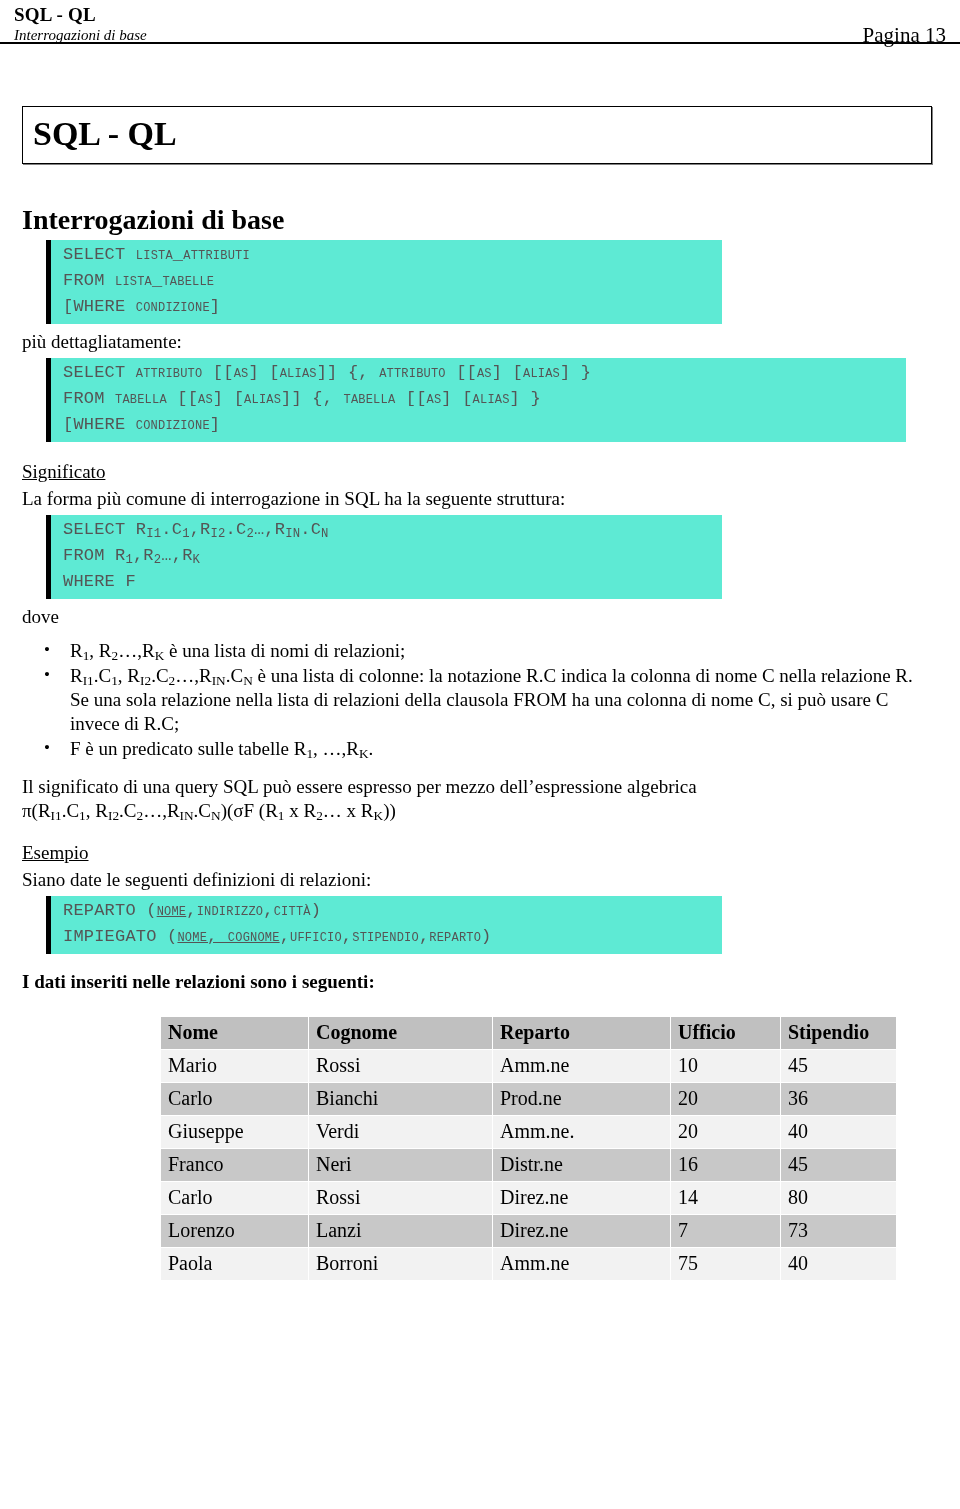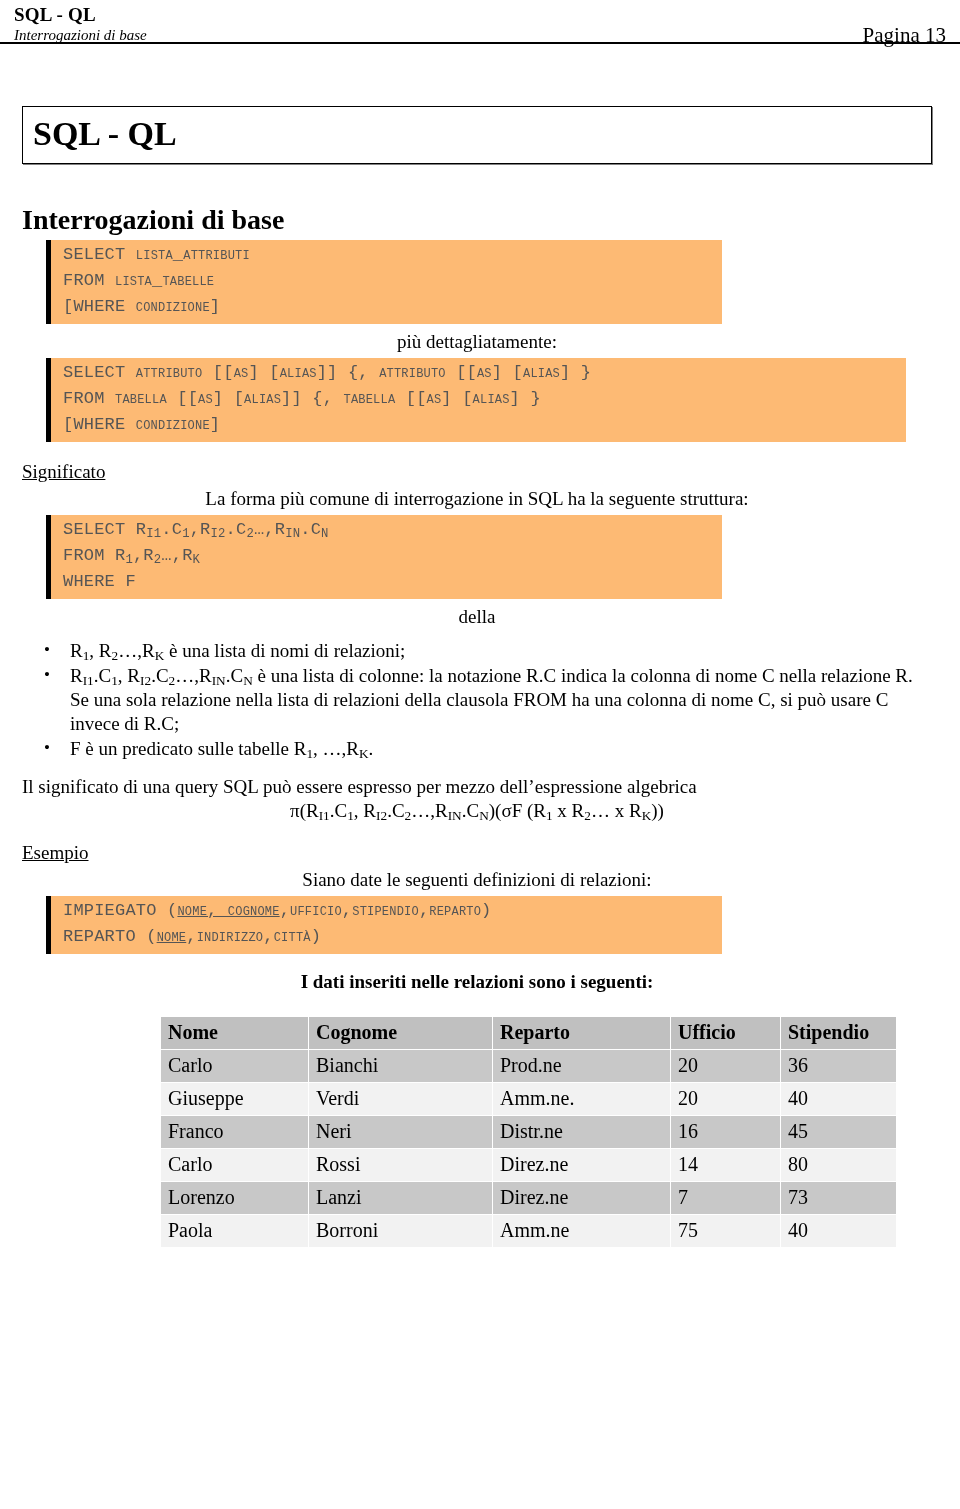--- a/index.html
+++ b/index.html
@@ -81,31 +81,30 @@
     margin: 14px 0 2px 0;
     line-height: 23px;
     display: inline-block;
   }
 
   
   p.para {
     font-size: 19px;
     line-height: 24px;
     margin: 6px 0 2px 0;
-    text-align: center;
   }
   p.para.tight { margin: 2px 0 0 0; }
   p.justify {
     text-align: justify;
     text-justify: inter-word;
   }
 
   
   .code-block {
-    background: #fdba74;
+    background: #5eead4;
     border-left: 5px solid #000000;
     padding: 2px 6px 4px 12px;
     margin: 4px 0 4px 24px;
     font-family: "Liberation Mono", "DejaVu Sans Mono", monospace;
     font-size: 17px;
     line-height: 26px;
     color: #555555;
     letter-spacing: 0.2px;
     white-space: nowrap;
   }
@@ -220,21 +219,21 @@
   <div class="sub-h">Significato</div>
   <p class="para tight">La forma più comune di interrogazione in SQL ha la seguente struttura:</p>
 
   <div class="code-block cb-narrow">
     <span class="line"><span>SELECT R</span><sub>I1</sub><span>.C</span><sub>1</sub><span>,R</span><sub>I2</sub><span>.C</span><sub>2</sub><span>…,R</span><sub>IN</sub><span>.C</span><sub>N</sub></span>
     <span class="line"><span>FROM R</span><sub>1</sub><span>,R</span><sub>2</sub><span>…,R</span><sub>K</sub></span>
     <span class="line">WHERE F</span>
   </div>
 
   
-  <p class="para">della</p>
+  <p class="para">dove</p>
 
   <ul class="bullets">
     <li>
       <span>R</span><sub>1</sub><span>, R</span><sub>2</sub><span>…,R</span><sub>K</sub><span> è una lista di nomi di relazioni;</span>
     </li>
     <li>
       <span>R</span><sub>I1</sub><span>.C</span><sub>1</sub><span>, R</span><sub>I2</sub><span>.C</span><sub>2</sub><span>…,R</span><sub>IN</sub><span>.C</span><sub>N</sub><span> è una lista di colonne: la notazione R.C indica la colonna di nome C nella relazione R. Se una sola relazione nella lista di relazioni della clausola FROM ha una colonna di nome C, si può usare C invece di R.C;</span>
     </li>
     <li>
       <span>F è un predicato sulle tabelle R</span><sub>1</sub><span>, …,R</span><sub>K</sub><span>.</span>
@@ -243,22 +242,22 @@
 
   
   <p class="para justify" style="margin-top:14px;">Il significato di una query SQL può essere espresso per mezzo dell’espressione algebrica</p>
   <p class="para inline-math" style="margin-top:-2px;"><span>π(R</span><sub>I1</sub><span>.C</span><sub>1</sub><span>, R</span><sub>I2</sub><span>.C</span><sub>2</sub><span>…,R</span><sub>IN</sub><span>.C</span><sub>N</sub><span>)(σF (R</span><sub>1</sub><span> x R</span><sub>2</sub><span>… x R</span><sub>K</sub><span>))</span></p>
 
   
   <div class="sub-h" style="margin-top:16px;text-align:center;">Esempio</div>
   <p class="para tight">Siano date le seguenti definizioni di relazioni:</p>
 
   <div class="code-block cb-def">
+    <span class="line"><span>REPARTO (</span><span class="sc-u">NOME</span><span>,</span><span class="sc">INDIRIZZO</span><span>,</span><span class="sc">CITTÀ</span><span>)</span></span>
     <span class="line"><span>IMPIEGATO (</span><span class="sc-u">NOME,  COGNOME</span><span>,</span><span class="sc">UFFICIO</span><span>,</span><span class="sc">STIPENDIO</span><span>,</span><span class="sc">REPARTO</span><span>)</span></span>
-    <span class="line"><span>REPARTO (</span><span class="sc-u">NOME</span><span>,</span><span class="sc">INDIRIZZO</span><span>,</span><span class="sc">CITTÀ</span><span>)</span></span>
   </div>
 
   <p class="para" style="margin-top:16px;font-weight:bold;">I dati inseriti nelle relazioni sono i seguenti:</p>
 
   
   <div class="table-wrap">
     <table class="data">
       <colgroup>
         <col class="c0">
           <col class="c1">
@@ -269,20 +268,27 @@
       <thead>
         <tr>
           <th>Nome</th>
           <th>Cognome</th>
           <th>Reparto</th>
           <th>Ufficio</th>
           <th>Stipendio</th>
         </tr>
       </thead>
       <tbody>
+        <tr class="odd">
+          <td>Mario</td>
+          <td>Rossi</td>
+          <td>Amm.ne</td>
+          <td>10</td>
+          <td>45</td>
+        </tr>
         <tr class="even">
           <td>Carlo</td>
           <td>Bianchi</td>
           <td>Prod.ne</td>
           <td>20</td>
           <td>36</td>
         </tr>
         <tr class="odd">
           <td>Giuseppe</td>
           <td>Verdi</td>

